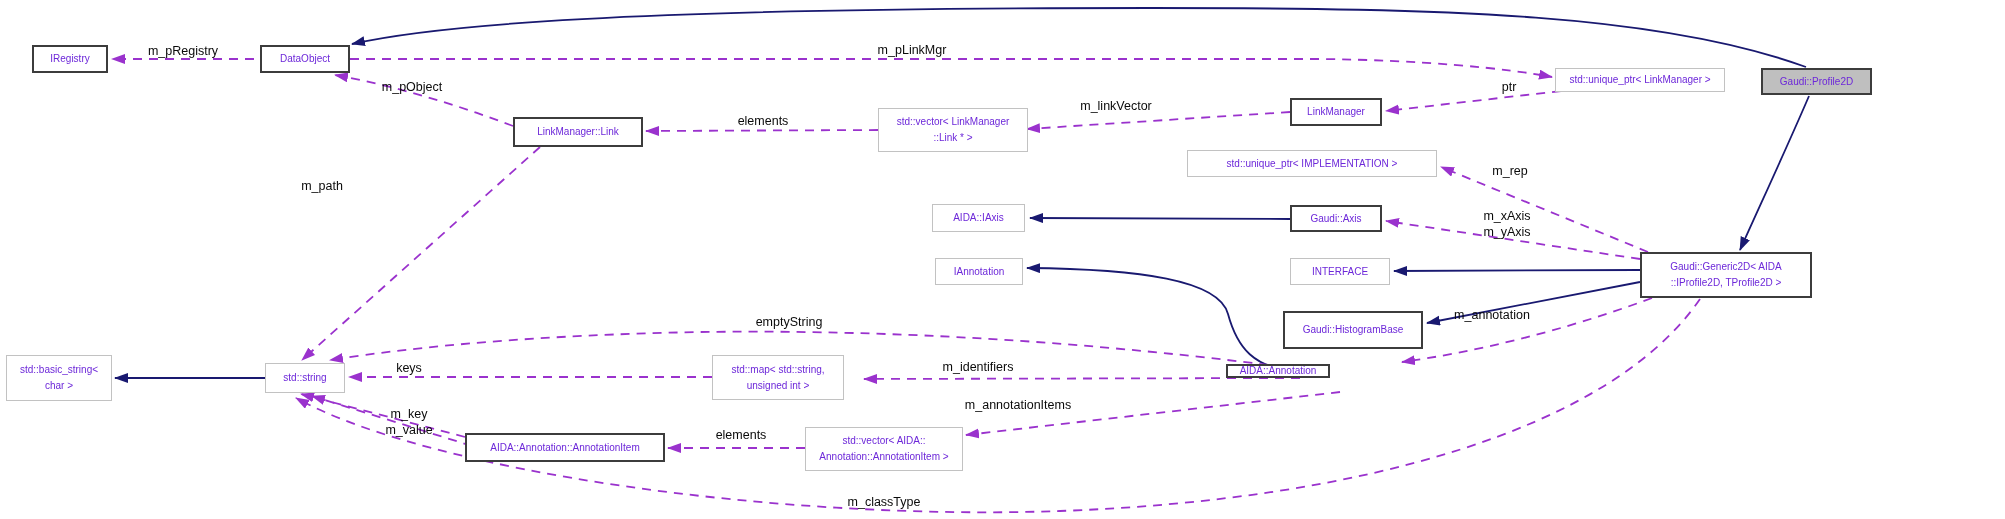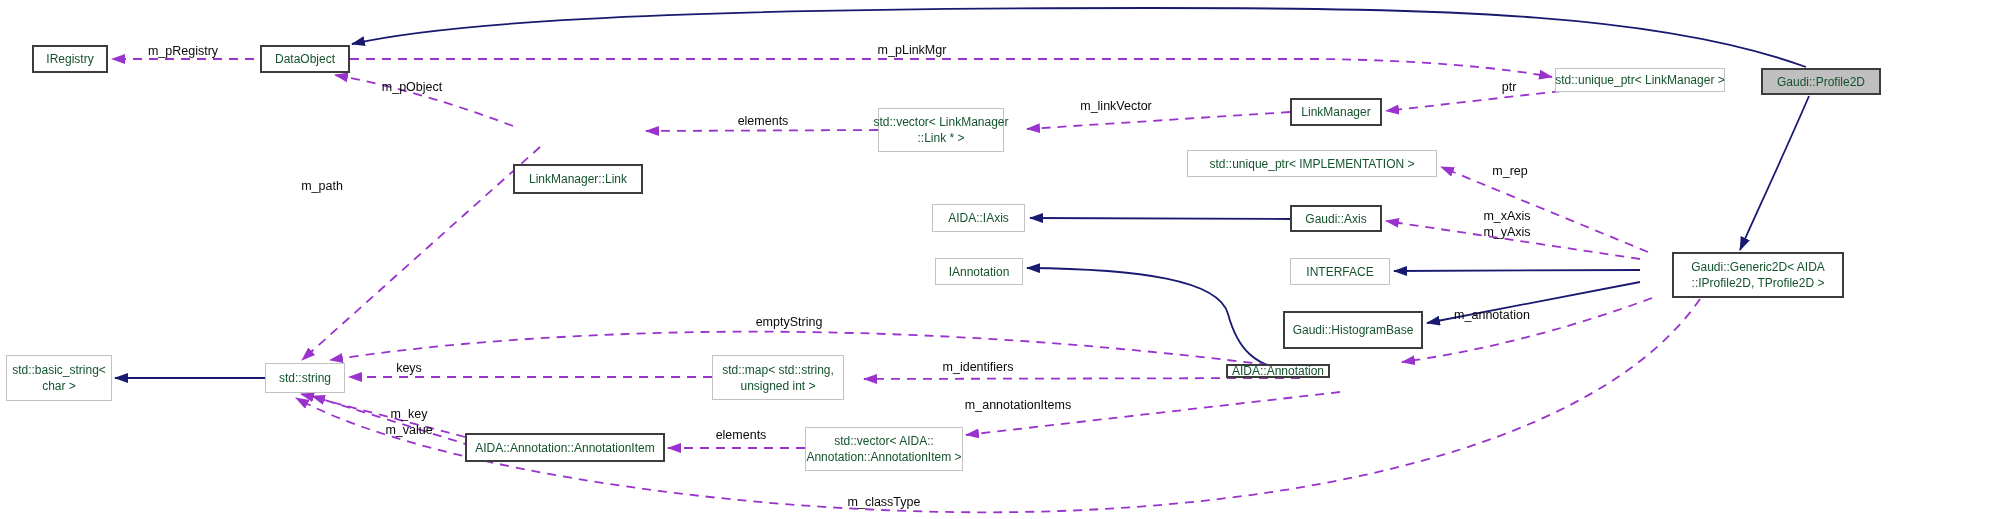--- a/index.html
+++ b/index.html
@@ -16,21 +16,21 @@
   }
   #edges{position:absolute;left:0;top:0;width:2005px;height:519px;}
   .edge-d{stroke:var(--dashed_edge);stroke-width:1.8;fill:none;stroke-dasharray:9 7;}
   .edge-s{stroke:var(--solid_edge);stroke-width:1.8;fill:none;}
   .mh-d{fill:var(--dashed_edge);}
   .mh-s{fill:var(--solid_edge);}
   .node{
     position:absolute;box-sizing:border-box;background:#ffffff;
     border:2px solid var(--node_dark_border);
     display:flex;flex-direction:column;align-items:center;justify-content:center;
-    font-size:12px;line-height:16px;color:#14532d;white-space:nowrap;text-align:center;
+    font-size:10px;line-height:16px;color:#6d28d9;white-space:nowrap;text-align:center;
     z-index:2;
   }
   .node.light{border:1.5px solid var(--node_light_border);}
   .node.current{background:var(--highlight_fill);}
   .elabel{
     position:absolute;transform:translate(-50%,-50%);
     font-size:12.5px;color:#0a0a0a;white-space:nowrap;z-index:3;text-align:center;
   }
 </style>
 </head>
@@ -75,55 +75,55 @@
     <path class="edge-d" d="M472,446 L312,396" marker-end="url(#ap)"></path>
     <path class="edge-d" d="M1700,299 C1610,430 1360,500 1060,511 C780,521 430,472 296,398" marker-end="url(#ap)"></path>
   </svg>
 
   <div class="node" style="left:32px;top:45px;width:76px;height:28px;">
     <span>IRegistry</span>
   </div>
   <div class="node" style="left:260px;top:45px;width:90px;height:28px;">
     <span>DataObject</span>
   </div>
-  <div class="node" style="left:513px;top:117px;width:130px;height:30px;margin-top:47px;">
+  <div class="node" style="left:513px;top:117px;width:130px;height:30px;">
     <span>LinkManager::Link</span>
   </div>
-  <div class="node light" style="left:878px;top:108px;width:126px;height:44px;">
+  <div class="node light" style="left:878px;top:108px;width:150px;height:44px;">
     <span>std::vector&lt; LinkManager</span>
     <span>::Link * &gt;</span>
   </div>
   <div class="node" style="left:1290px;top:98px;width:92px;height:28px;text-align:right;">
     <span>LinkManager</span>
   </div>
   <div class="node light" style="left:1555px;top:68px;width:170px;height:24px;">
     <span>std::unique_ptr&lt; LinkManager &gt;</span>
   </div>
-  <div class="node current" style="left:1761px;top:68px;width:120px;height:27px;">
+  <div class="node current" style="left:1761px;top:68px;width:111px;height:27px;">
     <span>Gaudi::Profile2D</span>
   </div>
   <div class="node light" style="left:1187px;top:150px;width:250px;height:27px;">
     <span>std::unique_ptr&lt; IMPLEMENTATION &gt;</span>
   </div>
   <div class="node light" style="left:932px;top:204px;width:93px;height:28px;">
     <span>AIDA::IAxis</span>
   </div>
   <div class="node" style="left:1290px;top:205px;width:92px;height:27px;">
     <span>Gaudi::Axis</span>
   </div>
   <div class="node light" style="left:935px;top:258px;width:88px;height:27px;">
     <span>IAnnotation</span>
   </div>
   <div class="node light" style="left:1290px;top:258px;width:100px;height:27px;">
     <span>INTERFACE</span>
   </div>
   <div class="node" style="left:1283px;top:311px;width:140px;height:38px;">
     <span>Gaudi::HistogramBase</span>
   </div>
-  <div class="node" style="left:1640px;top:252px;width:172px;height:46px;margin-left:32px;">
+  <div class="node" style="left:1640px;top:252px;width:172px;height:46px;">
     <span>Gaudi::Generic2D&lt; AIDA</span>
     <span>::IProfile2D, TProfile2D &gt;</span>
   </div>
   <div class="node" style="left:1226px;top:364px;width:104px;height:14px;">
     <span>AIDA::Annotation</span>
   </div>
   <div class="node light" style="left:6px;top:355px;width:106px;height:46px;">
     <span>std::basic_string&lt;</span>
     <span>char &gt;</span>
   </div>

